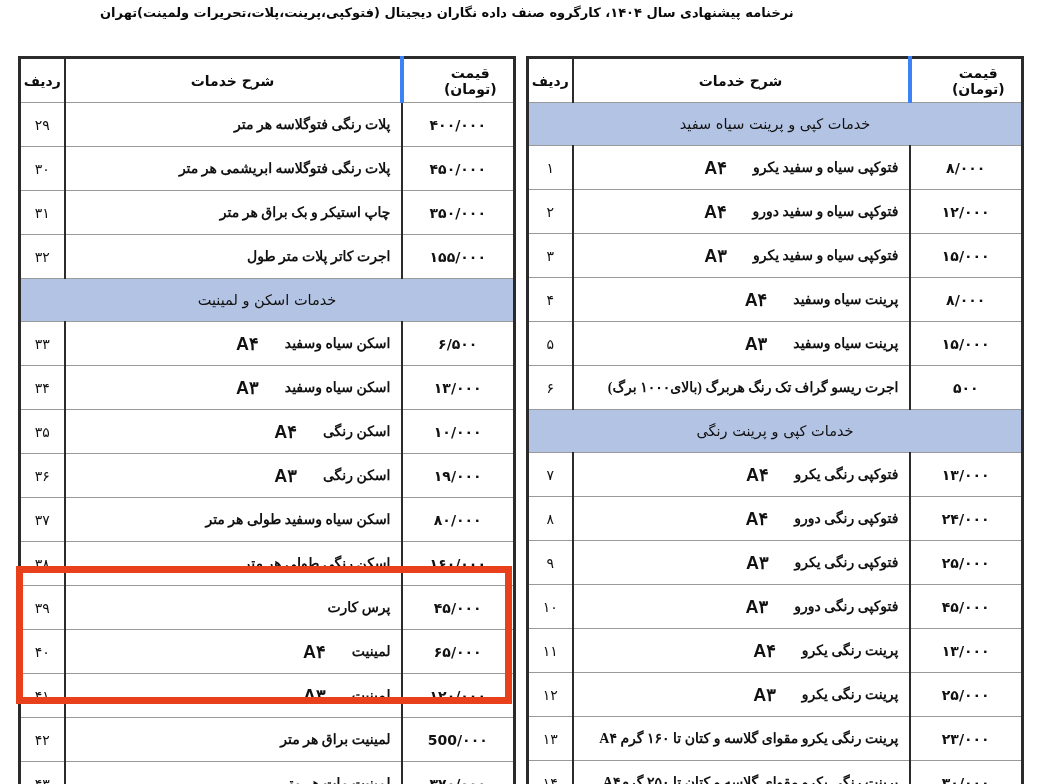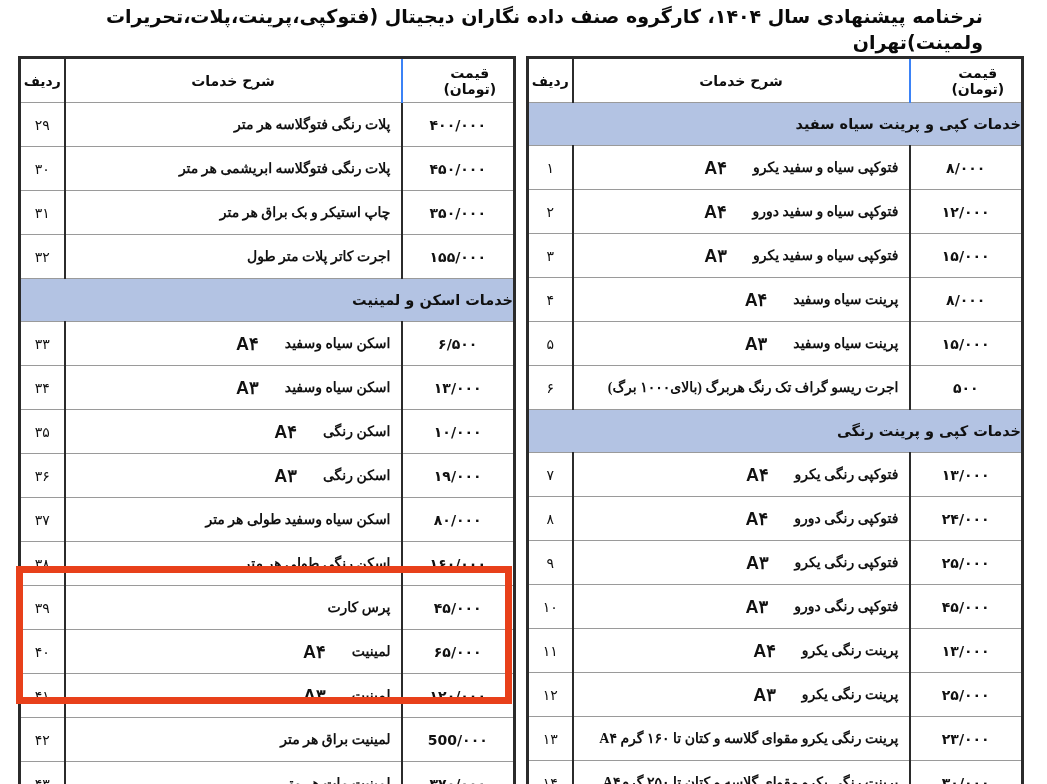--- a/index.html
+++ b/index.html
@@ -15,28 +15,28 @@
     color: #111111;
     position: relative;
   }
 
   
   #doc-title {
     position: absolute;
     top: 4px;
     left: 0;
     width: 1047px;
-    text-align: right;
-    font-size: 19px;
+    text-align: left;
+    font-size: 13px;
     font-weight: bold;
     line-height: 1.35;
     color: #0a0a0a;
     direction: rtl;
     letter-spacing: -0.2px;
-    padding: 0 64px;
+    padding: 0 100px;
     box-sizing: border-box;
   }
 
   
   .price-table {
     position: absolute;
     top: 56px;
     width: 495px;
     border-collapse: collapse;
     table-layout: fixed;
@@ -69,28 +69,28 @@
     font-weight: bold;
     font-size: 14.5px;
     text-align: center;
     height: 38px;
     border-top: 2px solid #2b2b2b;
     border-bottom: 2px solid #2b2b2b;
     color: #0d0d0d;
   }
   th.th-num   { border-right: 2px solid #2b2b2b; }
   th.th-desc  { border-right: 2px solid #2b2b2b; border-left: 2px solid #2b2b2b; }
-  th.th-price { border-left: 2px solid #3b82f6; padding-left: 24px; }
+  th.th-price { border-left: 4px solid #3b82f6; padding-left: 24px; }
 
   
   td.section-banner {
     background: #b3c3e3;
-    font-weight: bold;
+    font-weight: normal;
     font-size: 14.5px;
-    text-align: right;
+    text-align: center;
     height: 42px;
     color: #101010;
     border-right: 2px solid #2b2b2b;
     border-left: 2px solid #0f172a;
   }
 
   
   td.cell-num {
     text-align: center;
     font-size: 14px;

